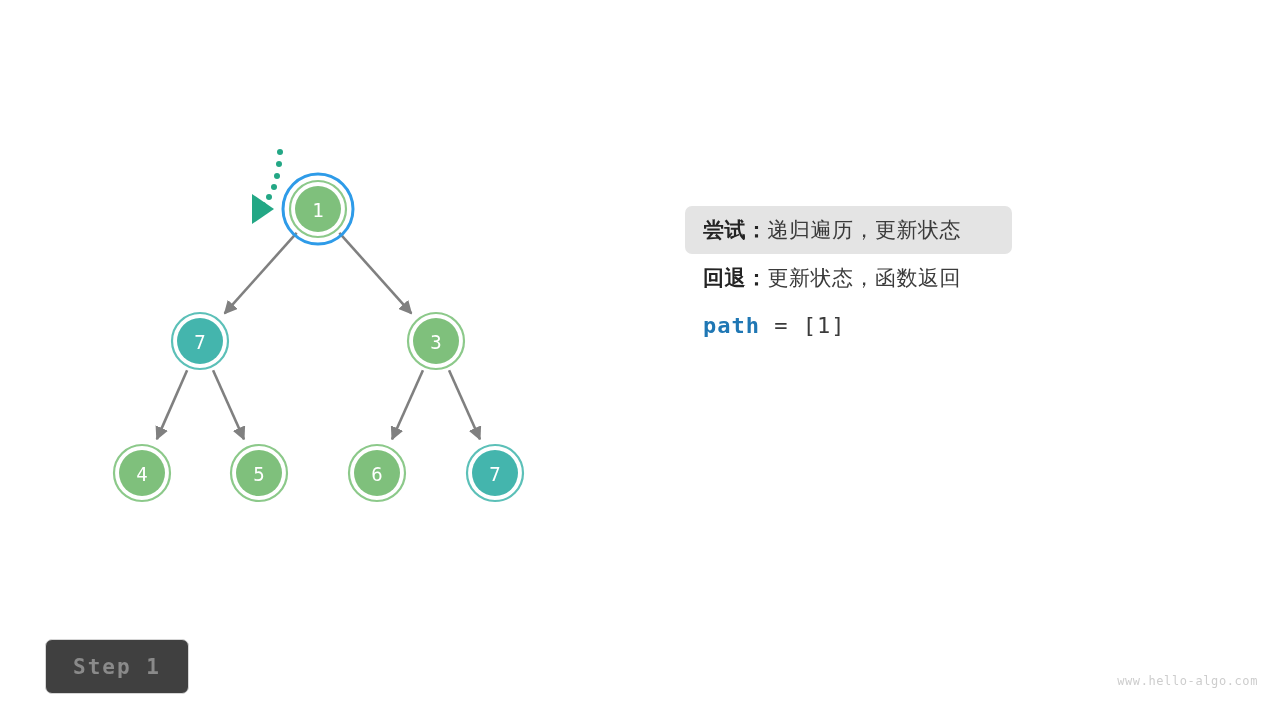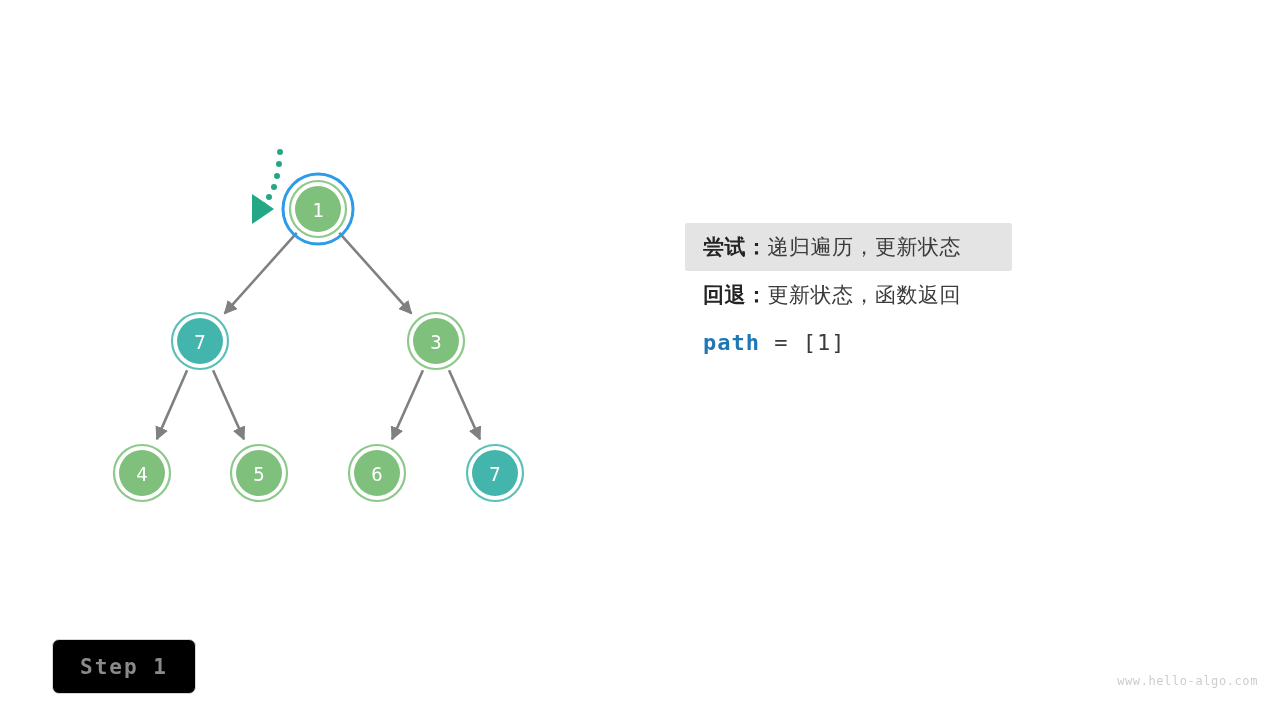--- a/index.html
+++ b/index.html
@@ -48,23 +48,22 @@
     width: 560px;
   }
   .info-line {
     position: relative;
     height: 48px;
     line-height: 48px;
     white-space: nowrap;
   }
   .info-line.highlighted {
     background: #e4e4e4;
-    border-radius: 2px;
+    border-radius: 7px;
     width: 327px;
-    margin-top: 17px;
   }
   .cjk-text {
     font-family: "DejaVu Sans", "Liberation Sans", sans-serif;
     font-size: 21px;
     color: #3b3b3b;
     padding-left: 18px;
     letter-spacing: 0.5px;
   }
   .cjk-text .lead {
     font-weight: bold;
@@ -81,28 +80,28 @@
   .var-path { color: #1f77b4; font-weight: bold; margin-top: 25px; }
   .var-res  { color: #2e8b82; font-weight: bold; }
   .code-op  { color: #3b3b3b; font-weight: normal; }
   .code-val { color: #3b3b3b; }
 
   .spacer-line { height: 70px; }
 
   
   #step-badge {
     position: absolute;
-    left: 52px;
+    left: 45px;
     top: 639px;
     width: 144px;
     height: 55px;
     box-sizing: border-box;
     border: 1px solid #d6d6d6;
     border-radius: 7px;
-    background: #000000;
+    background: #404040;
     display: flex;
     align-items: center;
     justify-content: center;
     font-family: "DejaVu Sans Mono", "Liberation Mono", monospace;
     font-size: 21px;
     font-weight: bold;
     letter-spacing: 2px;
     color: #8a8a8a;
   }
 

